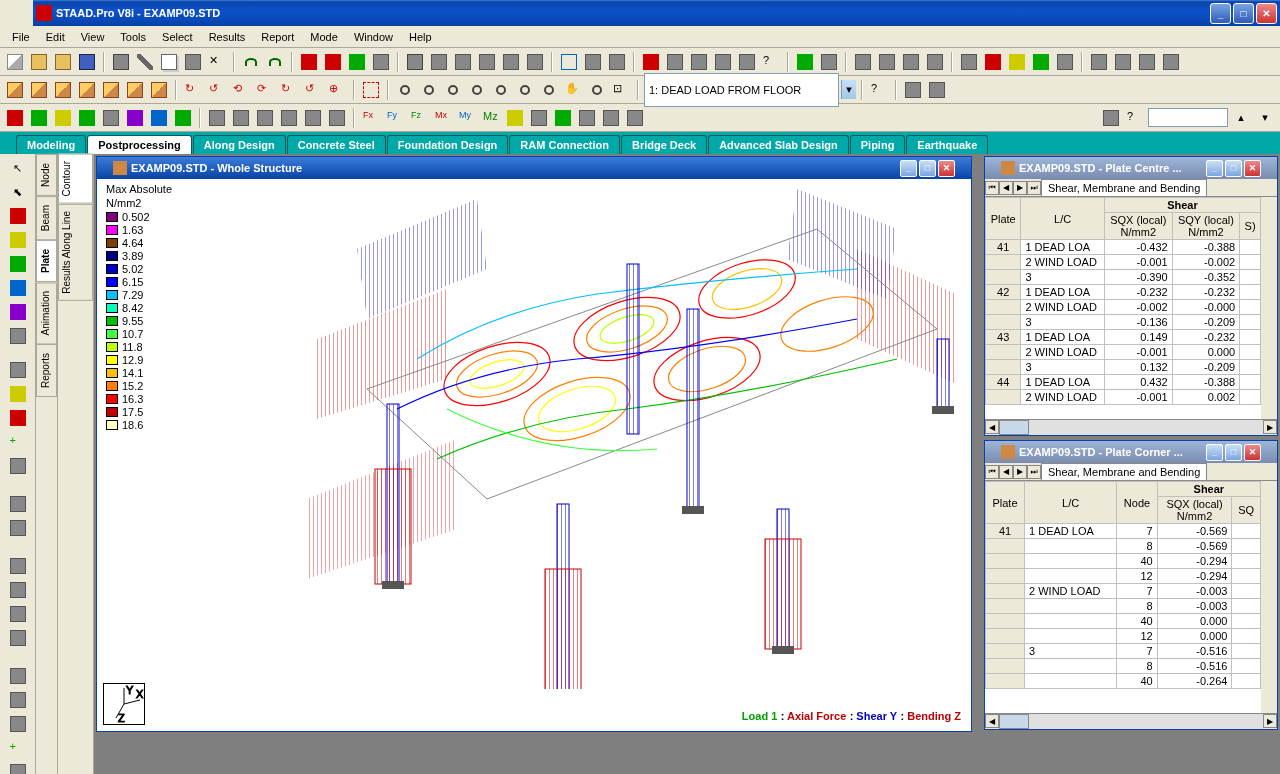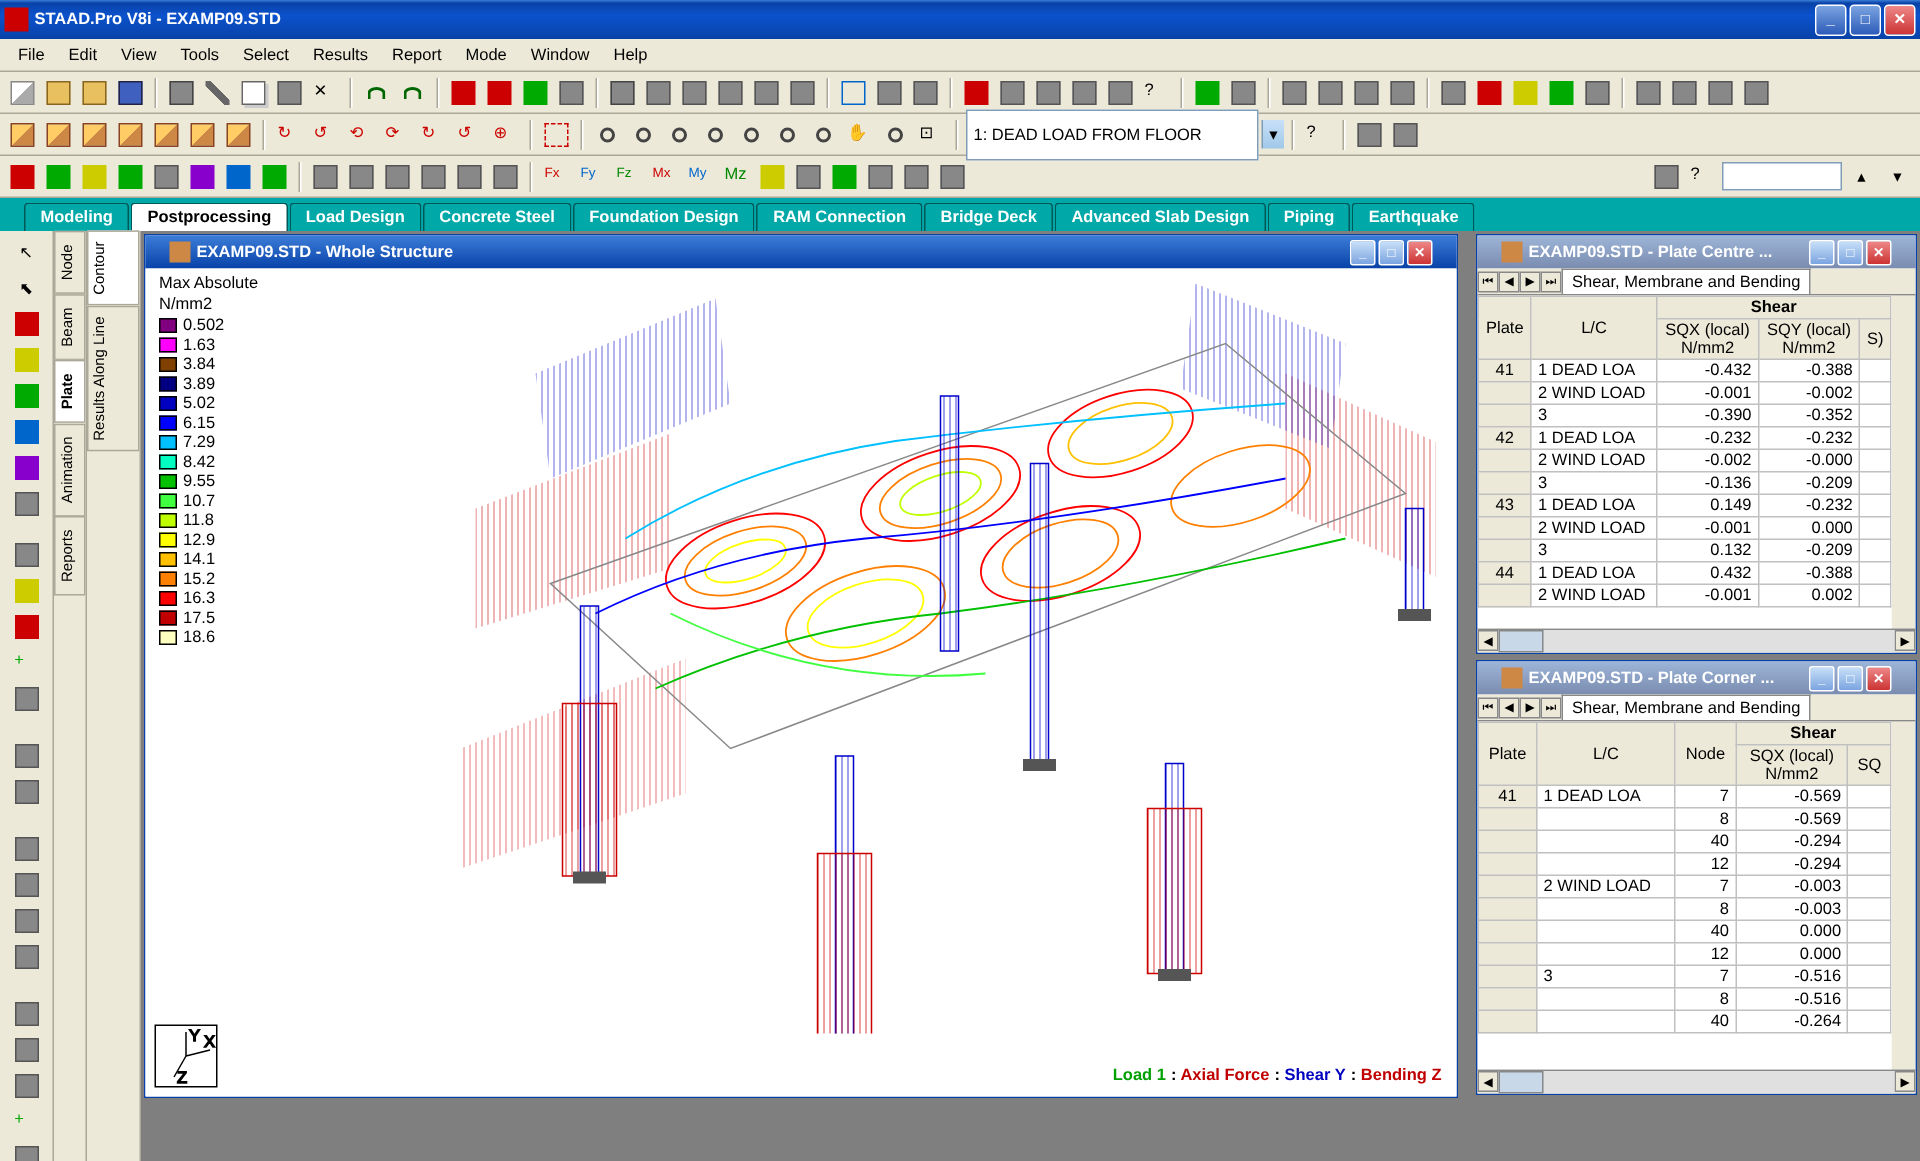--- a/index.html
+++ b/index.html
@@ -1,18 +1,18 @@
 <!DOCTYPE html>
 <html><head>
 <meta charset="utf-8">
 <style>
 * { margin: 0; padding: 0; box-sizing: border-box; font-family: Tahoma, Arial, sans-serif; font-size: 11px; }
 body { width: 1280px; height: 774px; background: #ece9d8; overflow: hidden; user-select: none; }
 
-.titlebar { height: 26px; background: linear-gradient(to bottom, #3c7dd8, #0842a8 8%, #0c52cc 40%, #0842a8); color: #fff; display: flex; align-items: center; padding: 0 3px; font-weight: bold; }
+.titlebar { height: 26px; background: linear-gradient(to bottom, #3c7dd8, #0842a8 8%, #0c52cc 40%, #0842a8); color: #fff; display: flex; align-items: center; padding: 0 3px; font-weight: bold; margin-left: 33px; }
 .titlebar-icon { width: 16px; height: 16px; background: #c00; margin-right: 4px; }
 .titlebar-text { flex: 1; }
 .win-btns { display: flex; gap: 2px; }
 .win-btn { width: 21px; height: 21px; background: linear-gradient(to bottom, #7ba4e0, #2d5bb9); border: 1px solid #fff; border-radius: 3px; display: flex; align-items: center; justify-content: center; color: #fff; font-weight: bold; font-size: 10px; cursor: pointer; }
 .win-btn.close { background: linear-gradient(to bottom, #e88, #c33); }
 
 .menubar { height: 22px; background: #ece9d8; display: flex; align-items: center; padding: 0 4px; border-bottom: 1px solid #aca899; }
 .menu-item { padding: 2px 8px; cursor: pointer; }
 
 .toolbar { height: 28px; background: #ece9d8; border-bottom: 1px solid #aca899; display: flex; align-items: center; padding: 0 4px; gap: 2px; }
@@ -452,21 +452,21 @@
       <span>▴</span>
     </div>
   <div class="tb-btn">
       <span>▾</span>
     </div>
 </div>
 
 <div class="tabbar" id="tabbar">
     <div class="tab">Modeling</div>
     <div class="tab active">Postprocessing</div>
-    <div class="tab">Load Design</div>
+    <div class="tab">Along Design</div>
     <div class="tab">Concrete Steel</div>
     <div class="tab">Foundation Design</div>
     <div class="tab">RAM Connection</div>
     <div class="tab">Bridge Deck</div>
     <div class="tab">Advanced Slab Design</div>
     <div class="tab">Piping</div>
     <div class="tab">Earthquake</div>
   </div>
 
 <div class="workspace">
@@ -579,21 +579,21 @@
               <div class="legend-item">
                 <span class="legend-sw" style="background:#800080"></span>
                 <span>0.502</span>
               </div>
               <div class="legend-item">
                 <span class="legend-sw" style="background:#ff00ff"></span>
                 <span>1.63</span>
               </div>
               <div class="legend-item">
                 <span class="legend-sw" style="background:#804000"></span>
-                <span>3.84</span>
+                <span>4.64</span>
               </div>
               <div class="legend-item">
                 <span class="legend-sw" style="background:#000080"></span>
                 <span>3.89</span>
               </div>
               <div class="legend-item">
                 <span class="legend-sw" style="background:#0000c0"></span>
                 <span>5.02</span>
               </div>
               <div class="legend-item">

